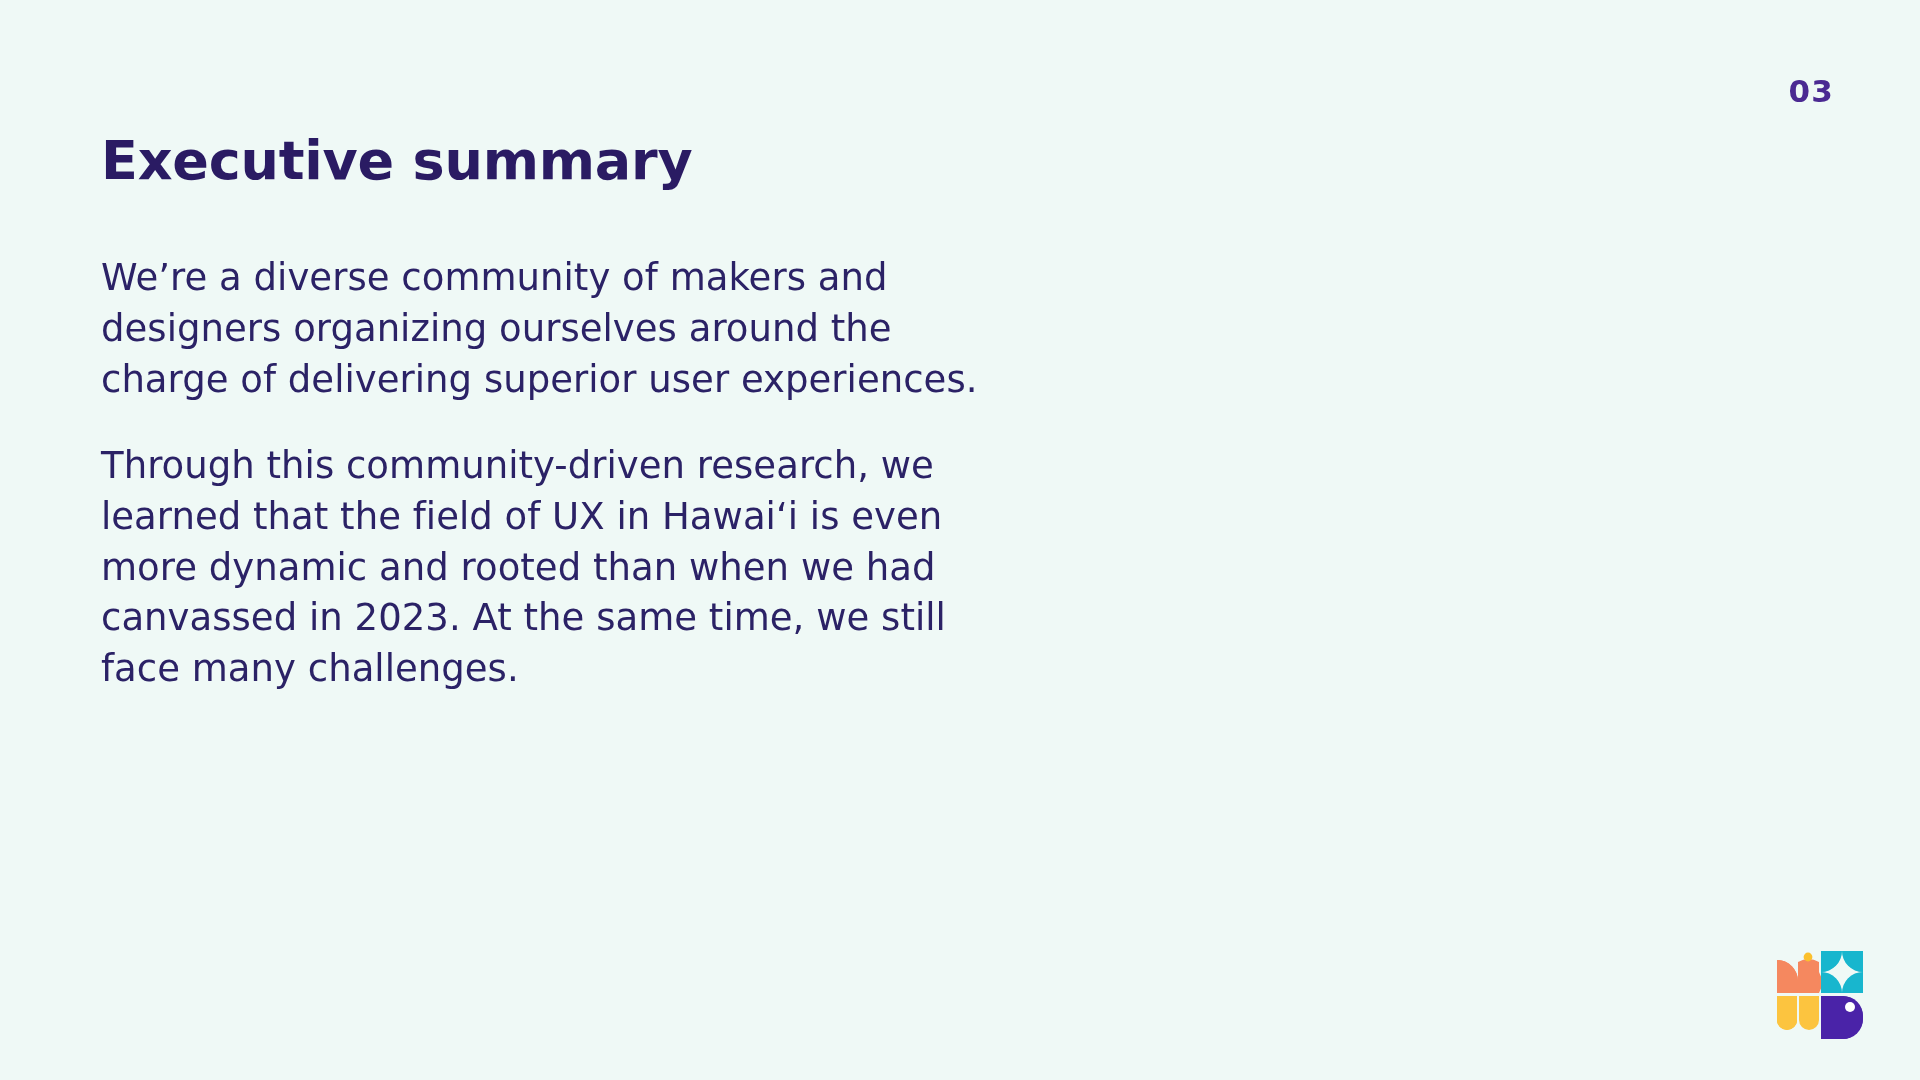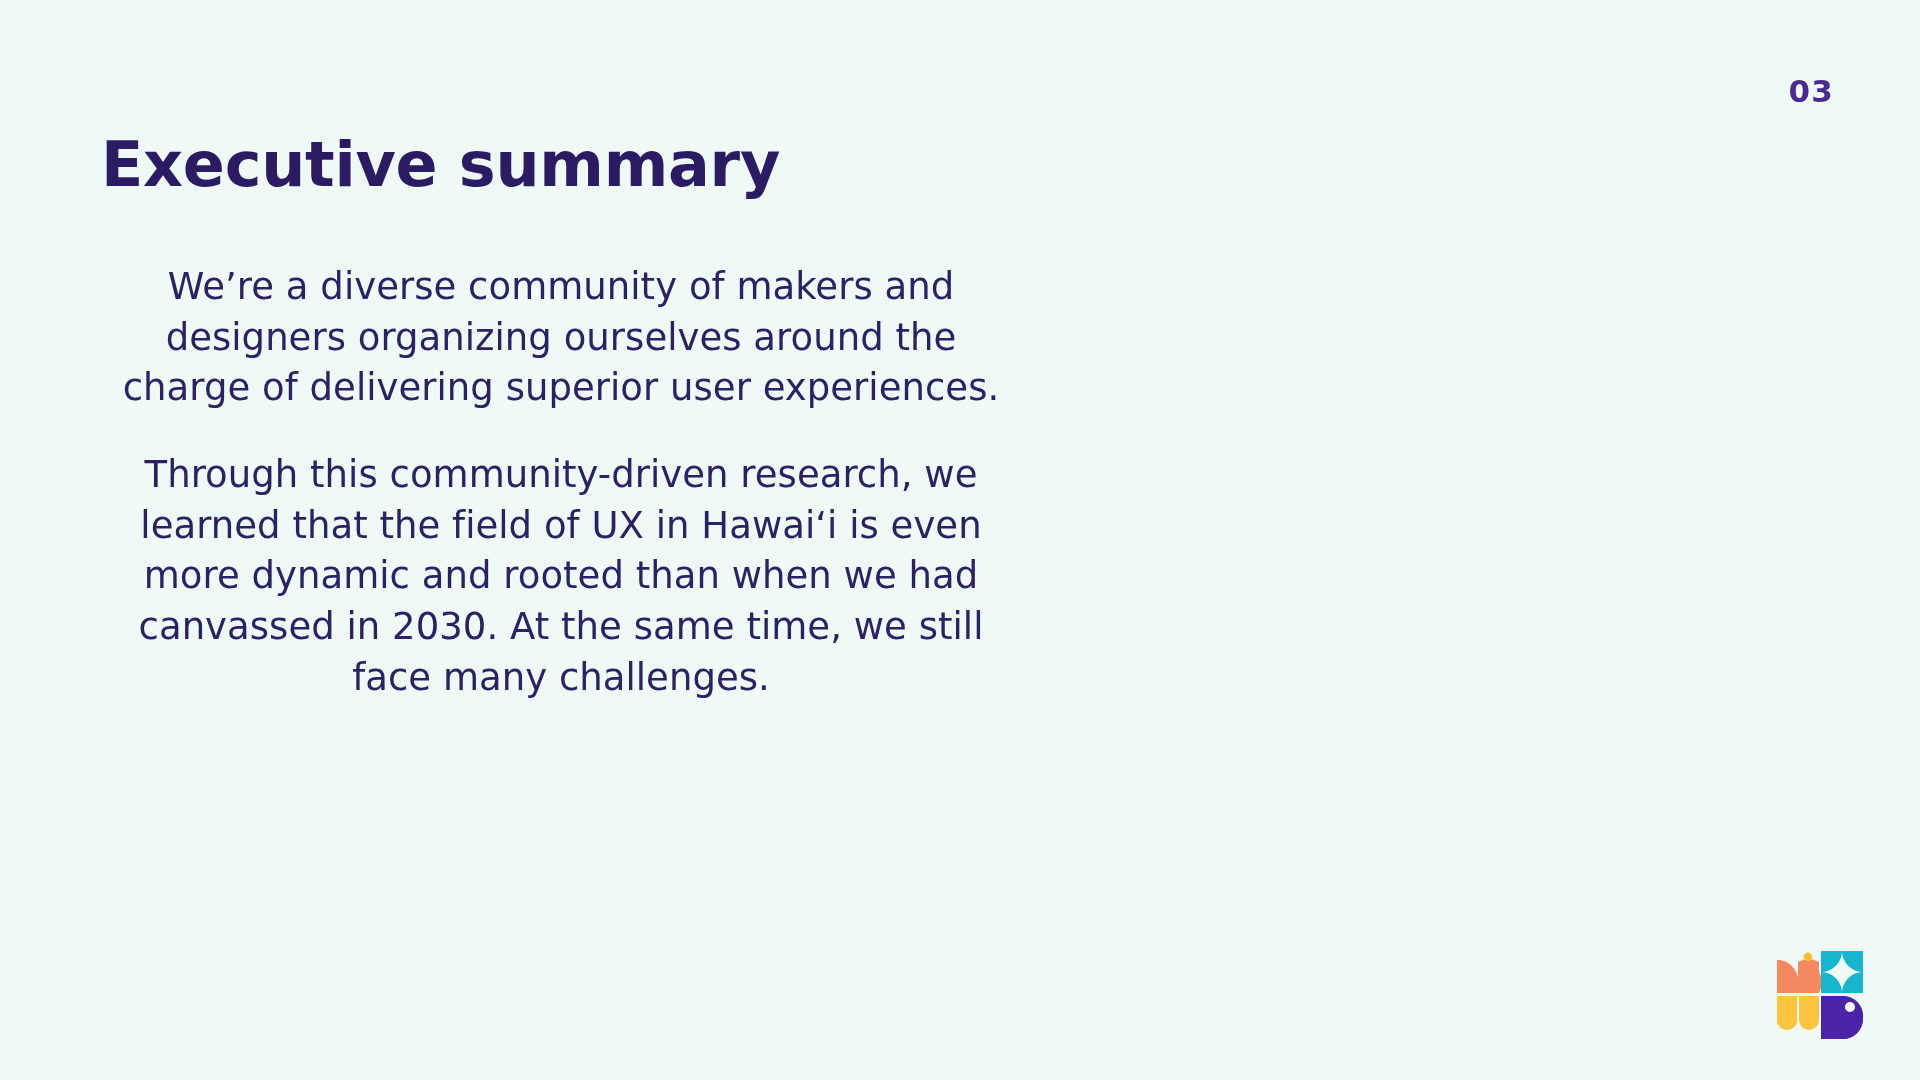--- a/index.html
+++ b/index.html
@@ -40,31 +40,30 @@
   .content {
     position: absolute;
     left: 101px;
     top: 132px;
     width: 960px;
   }
 
   .slide-title {
     margin: 0;
     font-family: "DejaVu Sans", sans-serif;
-    font-size: 62px;
+    font-size: 54px;
     font-weight: bold;
     letter-spacing: -0.004em;
     color: #2a1b63;
     line-height: 1.08;
     white-space: nowrap;
   }
 
   .body-copy {
     margin-top: 63px;
-    text-align: center;
   }
 
   .body-copy p {
     margin: 0;
     font-family: "DejaVu Sans", sans-serif;
     font-size: 37px;
     font-weight: 400;
     color: #2b2266;
     line-height: 1.37;
     letter-spacing: 0.001em;
@@ -95,21 +94,21 @@
 <div class="slide">
 
   <div class="page-number">03</div>
 
   <div class="content">
 
     <h1 class="slide-title">Executive summary</h1>
 
     <div class="body-copy">
       <p>We’re a diverse community of makers and designers organizing ourselves around the charge of delivering superior user experiences.</p>
-      <p>Through this community-driven research, we learned that the field of UX in Hawaiʻi is even more dynamic and rooted than when we had canvassed in 2030. At the same time, we still face many challenges.</p>
+      <p>Through this community-driven research, we learned that the field of UX in Hawaiʻi is even more dynamic and rooted than when we had canvassed in 2023. At the same time, we still face many challenges.</p>
     </div>
 
   </div>
 
   <div class="logo">
     <svg viewBox="0 0 88 90" xmlns="http://www.w3.org/2000/svg" aria-hidden="true">
 
       <g>
         <path d="M1 10 A 21 21 0 0 1 22 31 L22 12 A 21 21 0 0 1 43 12 L43 22
                  A 21 21 0 0 1 43 43 L1 43 Z" fill="#f5885f"></path>

